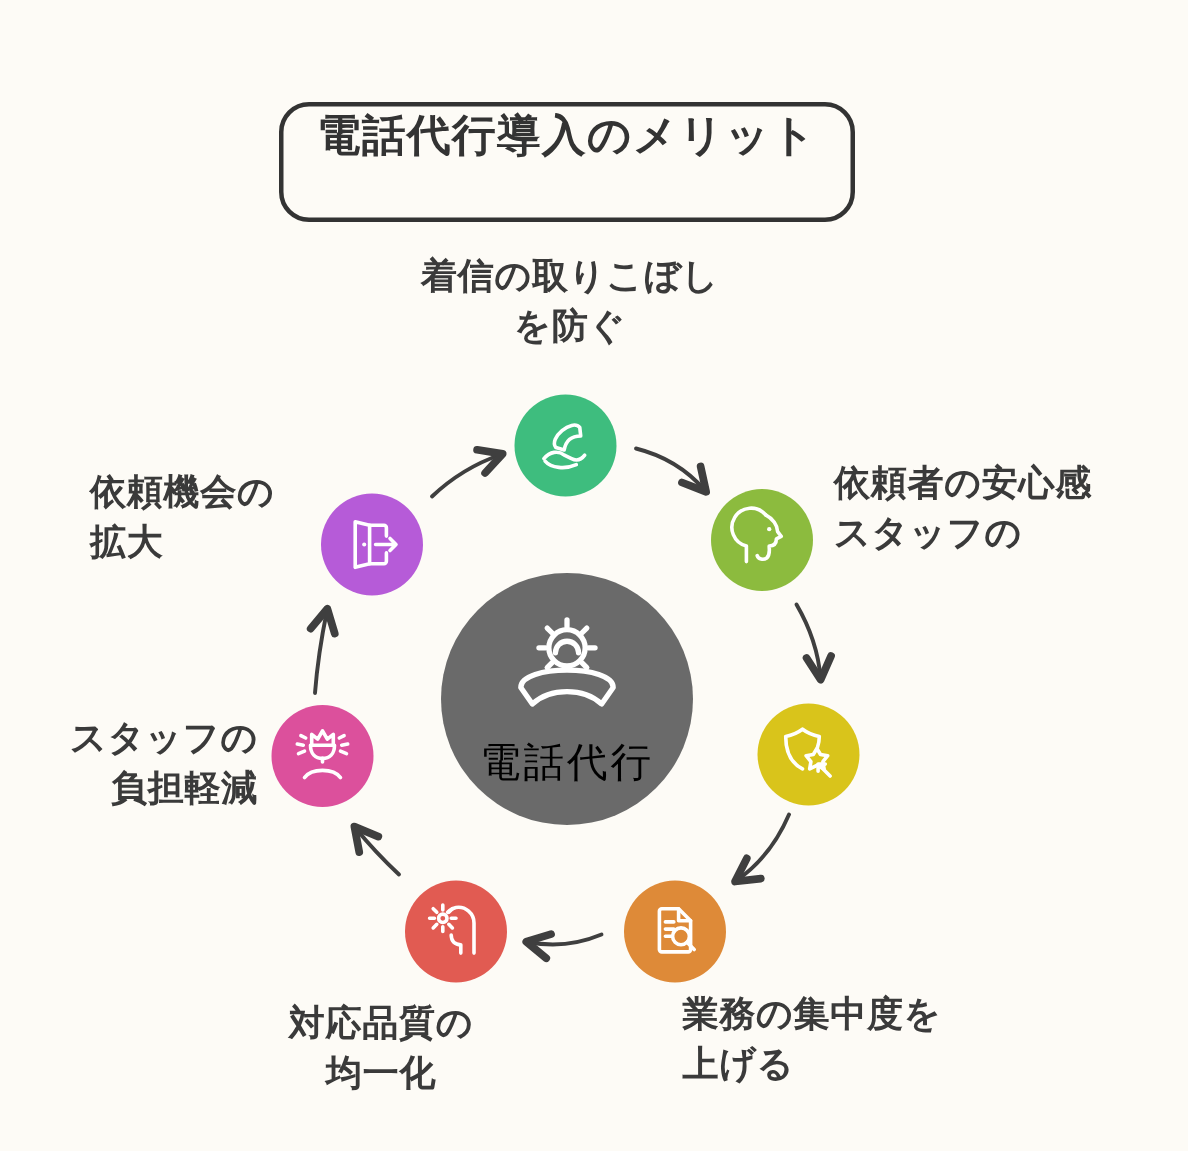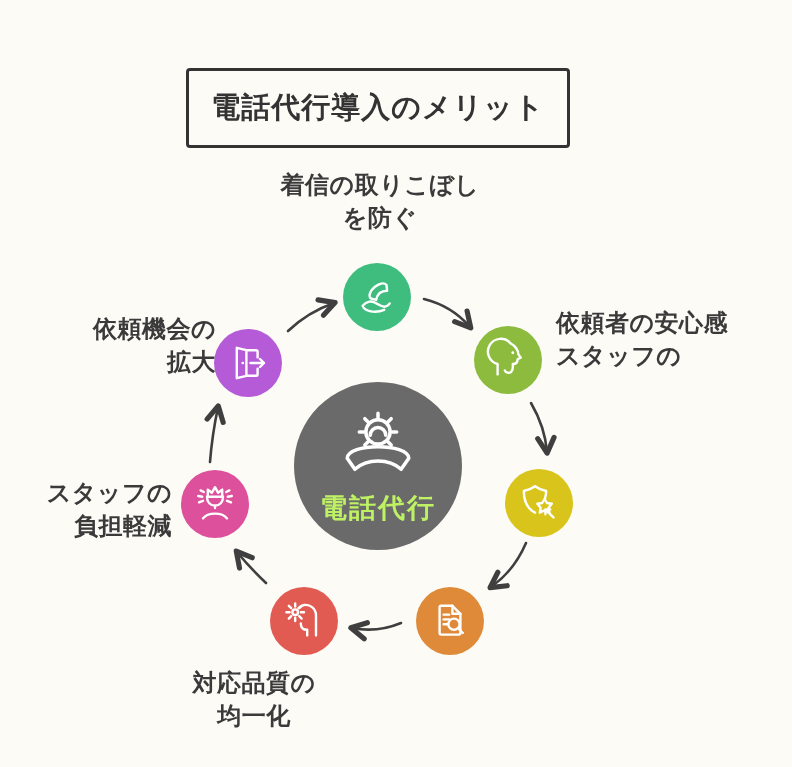--- a/index.html
+++ b/index.html
@@ -10,38 +10,38 @@
     background:var(--bg);
     font-family:"Liberation Sans","DejaVu Sans",sans-serif;
     -webkit-font-smoothing:antialiased;
   }
   .canvas{
     position:relative;width:792px;height:767px;margin:0 auto;
     background:var(--bg);overflow:hidden;
   }
   .title-box{
     position:absolute;left:186px;top:68px;width:384px;height:80px;
-    border:3px solid #333;border-radius:4px;
-    display:flex;align-items:center;justify-content:center;
+    border:3px solid #333;border-radius:20px;
+    display:flex;align-items:flex-start;justify-content:center;
     background:var(--bg);
   }
   .title-box .title{
     font-size:29px;font-weight:700;color:#333;letter-spacing:1px;white-space:nowrap;
   }
   .node-label{
     position:absolute;font-size:24px;font-weight:700;color:var(--ink);
     line-height:1.38;white-space:pre-line;letter-spacing:.5px;
   }
   .lbl-top{left:250px;top:168px;width:260px;text-align:center;}
   .lbl-right-top{left:556px;top:306px;width:210px;text-align:left;}
   .lbl-right{left:590px;top:474px;width:195px;text-align:left;}
   .lbl-bottom-right{left:455px;top:660px;width:230px;text-align:left;}
   .lbl-bottom-left{left:170px;top:666px;width:168px;text-align:center;}
   .lbl-left{left:20px;top:476px;width:152px;text-align:right;}
-  .lbl-top-left{left:60px;top:312px;width:156px;text-align:right;}
+  .lbl-top-left{left:60px;top:312px;width:156px;text-align:left;}
   .node-circle{
     position:absolute;width:68px;height:68px;border-radius:50%;
     display:flex;align-items:center;justify-content:center;
   }
   .node-circle svg{width:48px;height:48px;}
   .node-circle svg *{stroke:#fff;stroke-width:3;fill:none;stroke-linecap:round;stroke-linejoin:round;}
   .node-circle svg .dot{fill:#fff;stroke:none;}
   .c-green{left:343px;top:263px;}
   .c-lightgreen{left:474px;top:326px;}
   .c-yellow{left:505px;top:469px;}
@@ -49,21 +49,21 @@
   .c-red{left:270px;top:587px;}
   .c-pink{left:181px;top:470px;}
   .c-purple{left:214px;top:329px;}
   .center-circle{
     position:absolute;left:294px;top:382px;width:168px;height:168px;border-radius:50%;
     display:flex;flex-direction:column;align-items:center;justify-content:center;gap:6px;
   }
   .center-circle svg{width:88px;height:88px;margin-top:-6px;}
   .center-circle svg *{stroke:#fff;stroke-width:3.2;fill:none;stroke-linecap:round;stroke-linejoin:round;}
   .center-circle svg .mask{fill:var(--center-bg);}
-  .center-label{font-size:27px;font-weight:700;color:#bef264;letter-spacing:2px;margin-top:-4px;}
+  .center-label{font-size:27px;font-weight:400;color:#000000;letter-spacing:2px;margin-top:-4px;}
   .arrows{position:absolute;left:0;top:0;width:792px;height:767px;pointer-events:none;}
   .arrows path.a{stroke:var(--arrow);stroke-width:2.6;fill:none;stroke-linecap:round;}
   .arrows marker path{stroke:var(--arrow);stroke-width:2.2;fill:none;stroke-linecap:round;stroke-linejoin:round;}
 </style>
 </head>
 <body>
 
 <div class="canvas">
 
   <svg class="arrows" viewBox="0 0 792 767">
@@ -82,20 +82,22 @@
   </svg>
 
   <div class="title-box">
     <span class="title">電話代行導入のメリット</span>
   </div>
 
   <div class="node-label lbl-top">着信の取りこぼし
 を防ぐ</div>
   <div class="node-label lbl-right-top">依頼者の安心感
 スタッフの</div>
+  <div class="node-label lbl-bottom-right">業務の集中度を
+上げる</div>
   <div class="node-label lbl-left">スタッフの
 負担軽減</div>
   <div class="node-label lbl-bottom-left">対応品質の
 均一化</div>
   <div class="node-label lbl-top-left">依頼機会の
 拡大</div>
 
   <div class="node-circle c-green" style="background-color: rgb(62, 189, 126);">
     <svg viewBox="0 0 60 60">
       <g transform="rotate(-40 30 21)">

